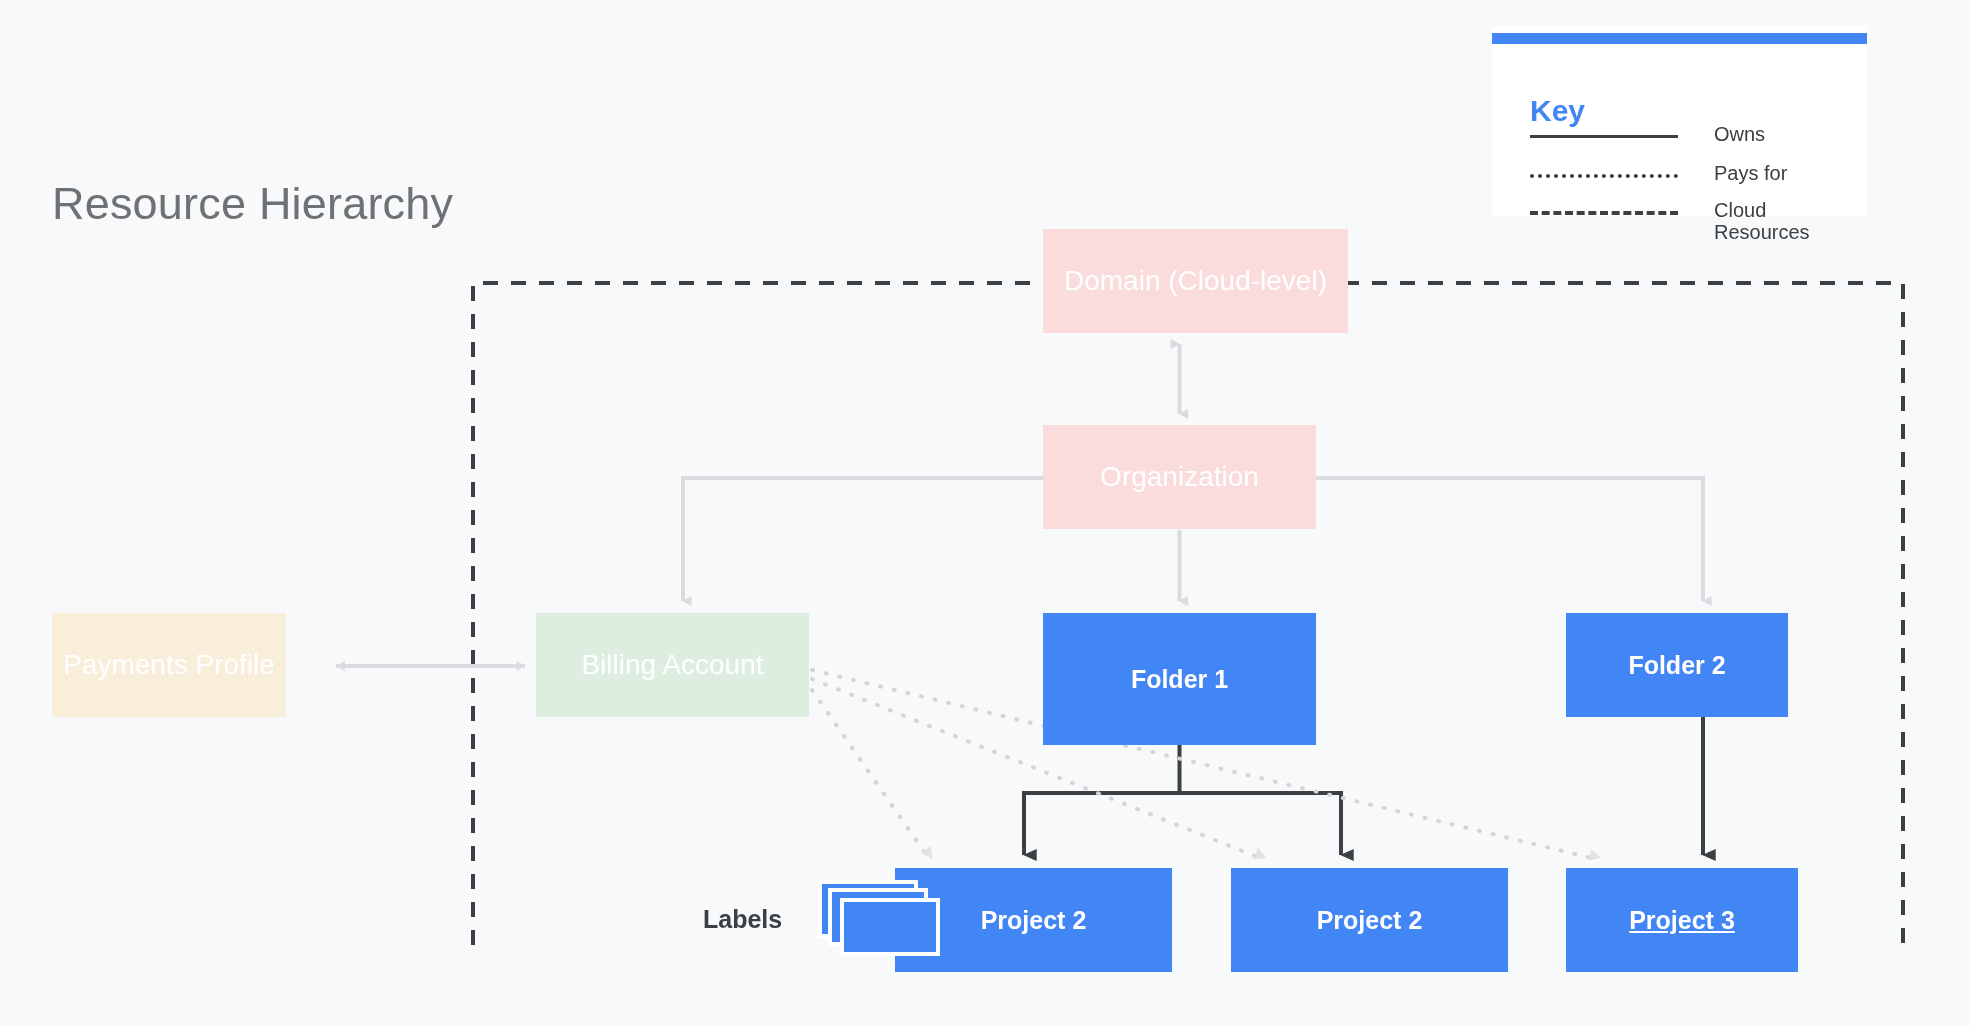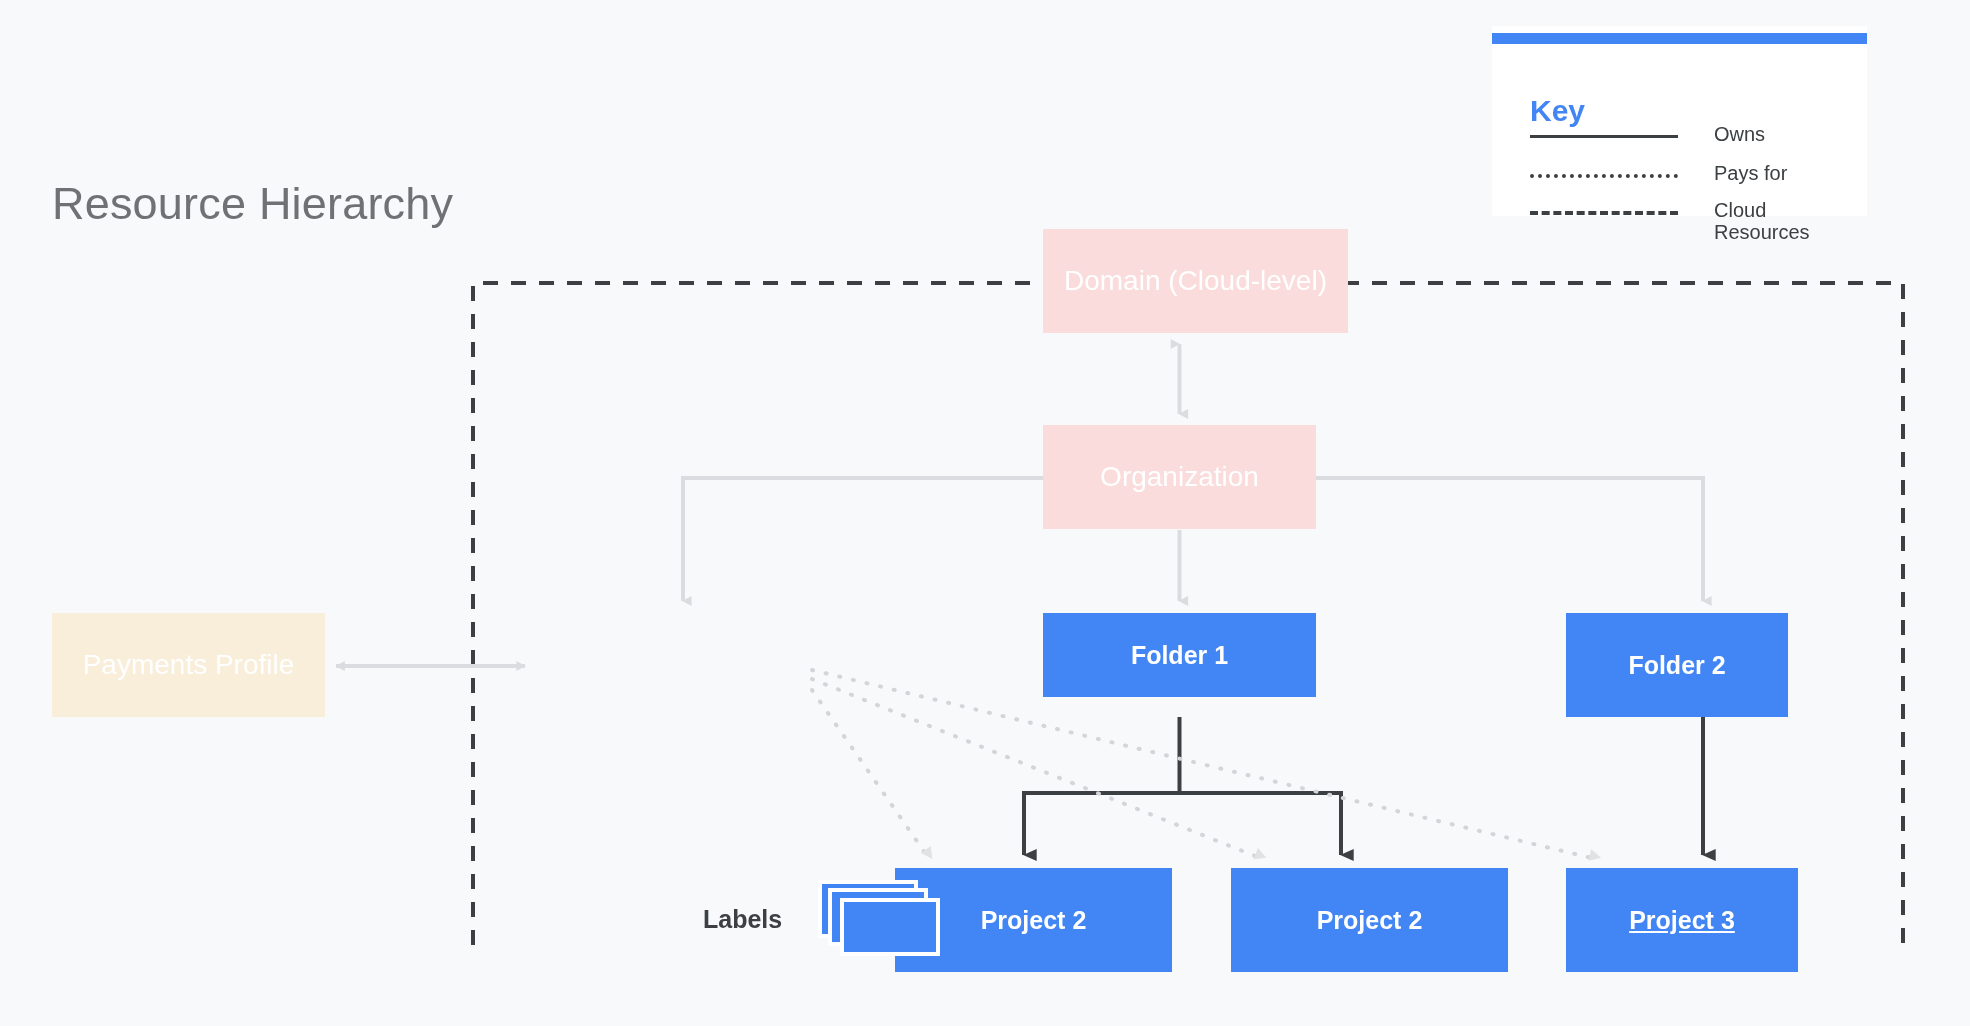--- a/index.html
+++ b/index.html
@@ -202,26 +202,29 @@
   </svg>
 
   <div class="node node-pink" style="left:1043px; top:229px; width:305px; height:104px;">
     <span>Domain (Cloud-level)</span>
   </div>
 
   <div class="node node-pink" style="left:1043px; top:425px; width:273px; height:104px;">
     <span>Organization</span>
   </div>
 
-  <div class="node node-cream" style="left:52px; top:613px; width:273px; height:104px;">
+  <div class="node node-cream" style="left:52px; top:613px; width:234px; height:104px;">
     <span>Payments Profile</span>
   </div>
 
-
-  <div class="node node-blue" style="left:1043px; top:613px; width:273px; height:84px;">
+  <div class="node node-green" style="left:536px; top:613px; width:273px; height:104px;">
+    <span>Billing Account</span>
+  </div>
+
+  <div class="node node-blue" style="left:1043px; top:613px; width:273px; height:132px;">
     <span>Folder 1</span>
   </div>
 
   <div class="node node-blue" style="left:1566px; top:613px; width:222px; height:104px;">
     <span>Folder 2</span>
   </div>
 
   <div class="node node-blue" style="left:895px; top:868px; width:277px; height:104px;">
     <span>Project 2</span>
   </div>

